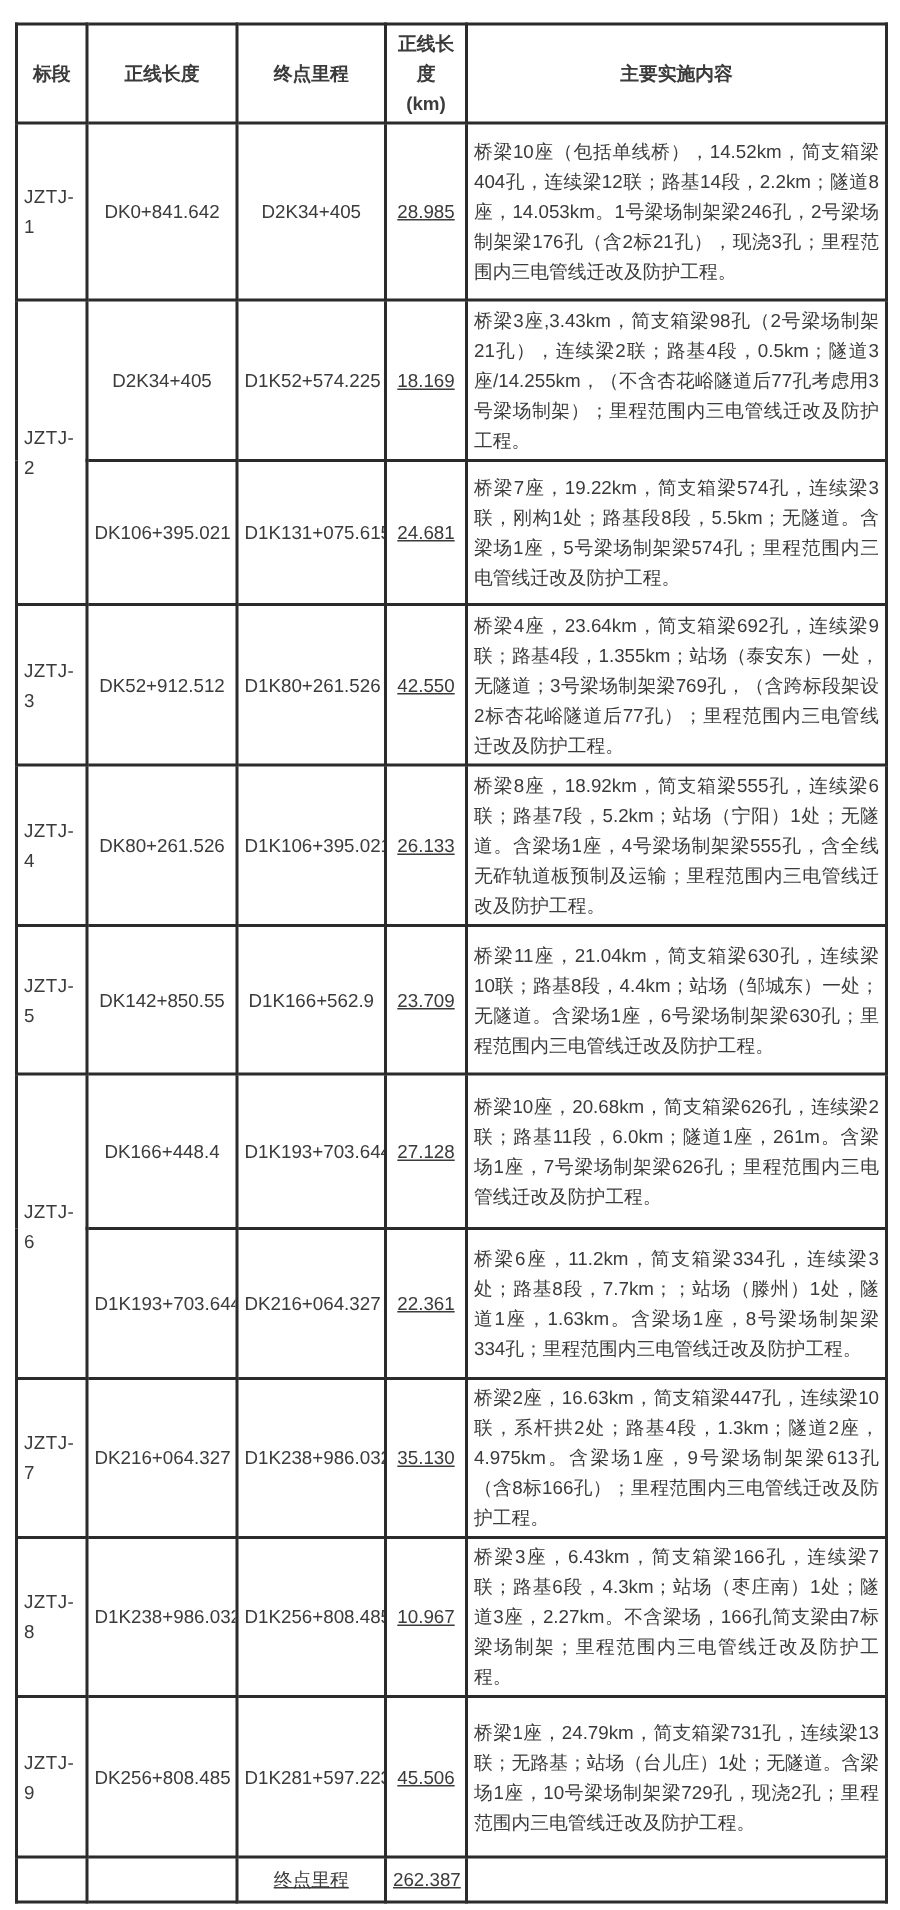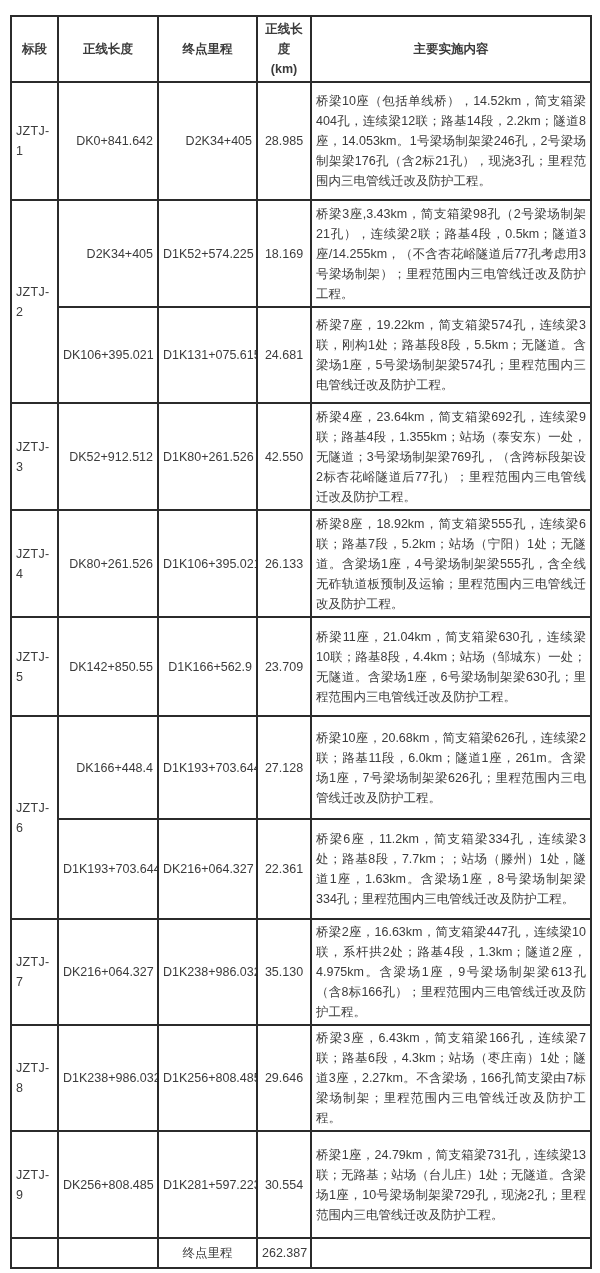--- a/index.html
+++ b/index.html
@@ -33,29 +33,30 @@
     font-weight: bold;
     font-size: 13px;
     text-align: center;
     line-height: 19px;
   }
   td.sec {
     text-align: left;
     letter-spacing: 0.3px;
   }
   td.mil {
-    text-align: right;
+    text-align: center;
     padding-left: 9px;
     padding-right: 2px;
     white-space: nowrap;
   }
   td.len {
     text-align: center;
     padding-left: 2px;
     padding-right: 2px;
+    text-decoration: underline;
   }
   td.cnt {
     text-align: justify;
     padding-left: 6px;
     padding-right: 5px;
     line-height: 20px;
     margin-top: 19px;
   }
   tr.h-hdr  { height: 63px; }
   tr.h-r1   { height: 118px; }
@@ -161,29 +162,29 @@
       <td class="mil">DK216+064.327</td>
       <td class="mil">D1K238+986.032</td>
       <td class="len">35.130</td>
       <td class="cnt">桥梁2座，16.63km，简支箱梁447孔，连续梁10联，系杆拱2处；路基4段，1.3km；隧道2座，4.975km。含梁场1座，9号梁场制架梁613孔（含8标166孔）；里程范围内三电管线迁改及防护工程。</td>
     </tr>
 
     <tr class="h-r8">
       <td class="sec">JZTJ-8</td>
       <td class="mil">D1K238+986.032</td>
       <td class="mil">D1K256+808.485</td>
-      <td class="len">29.646</td>
+      <td class="len">10.967</td>
       <td class="cnt">桥梁3座，6.43km，简支箱梁166孔，连续梁7联；路基6段，4.3km；站场（枣庄南）1处；隧道3座，2.27km。不含梁场，166孔简支梁由7标梁场制架；里程范围内三电管线迁改及防护工程。</td>
     </tr>
 
     <tr class="h-r9">
       <td class="sec">JZTJ-9</td>
       <td class="mil">DK256+808.485</td>
       <td class="mil">D1K281+597.223</td>
-      <td class="len">30.554</td>
+      <td class="len">45.506</td>
       <td class="cnt">桥梁1座，24.79km，简支箱梁731孔，连续梁13联；无路基；站场（台儿庄）1处；无隧道。含梁场1座，10号梁场制架梁729孔，现浇2孔；里程范围内三电管线迁改及防护工程。</td>
     </tr>
 
     <tr class="h-tot">
       <td class="sec"></td>
       <td class="mil"></td>
       <td class="len">终点里程</td>
       <td class="len">262.387</td>
       <td class="cnt"></td>
     </tr>

